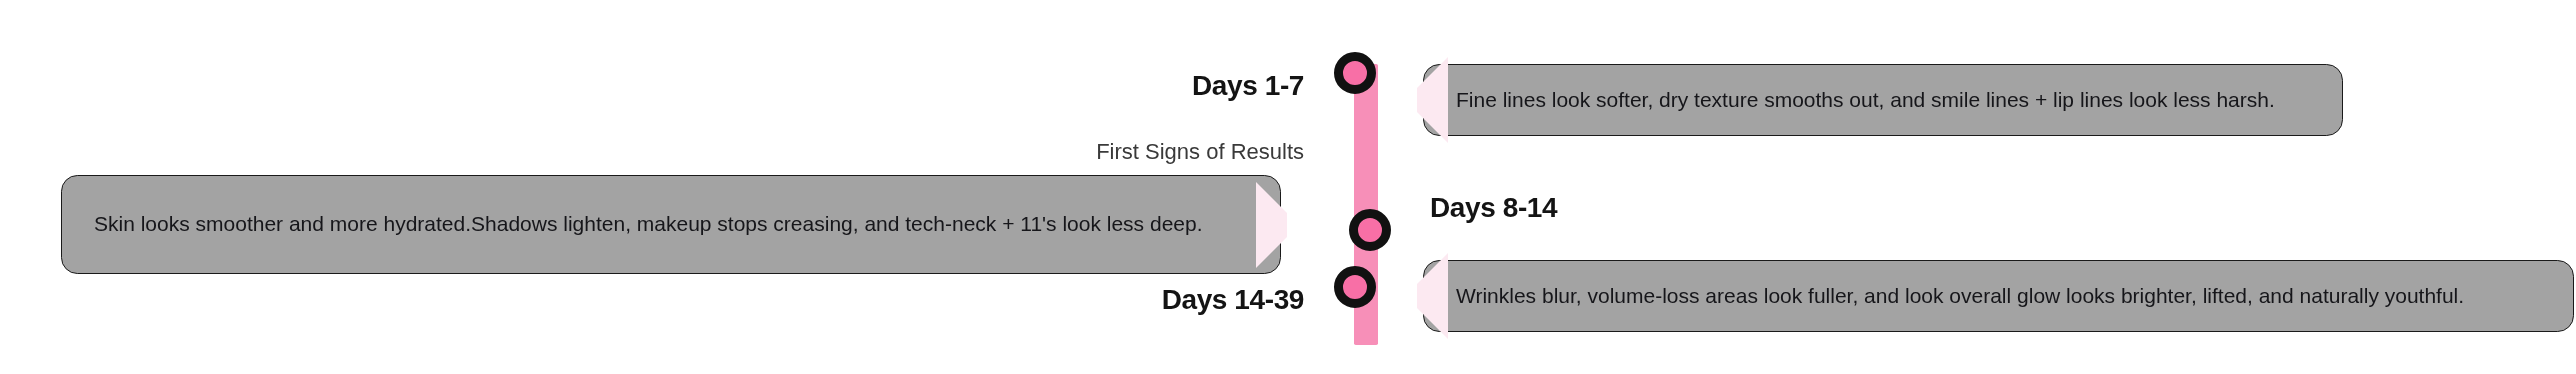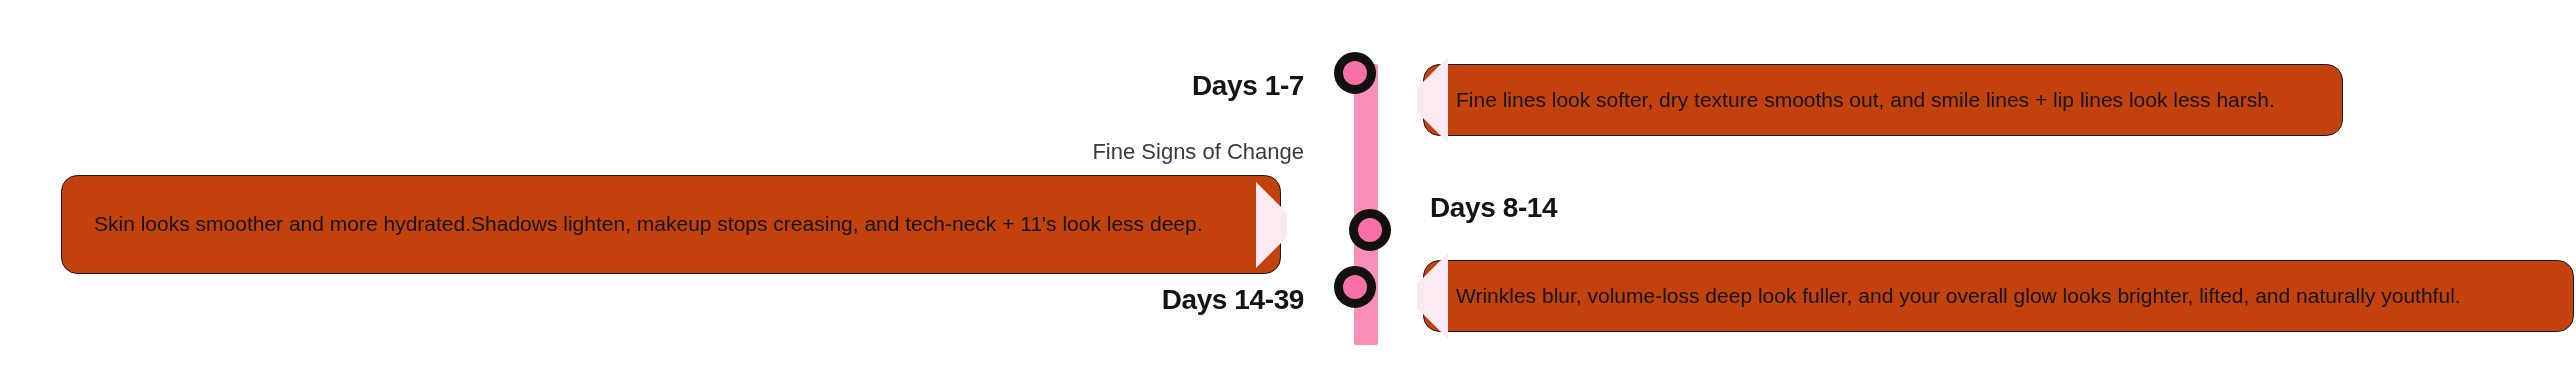--- a/index.html
+++ b/index.html
@@ -75,21 +75,21 @@
     width: 42px;
     height: 42px;
     border-radius: 50%;
     background: #F86FA6;
     border: 9px solid #111111;
   }
 
   
   .tl-card {
     position: absolute;
-    background: #c2410c;
+    background: #a3a3a3;
     border: 1.8px solid #1a1a1a;
     border-radius: 16.3px;
     display: flex;
     align-items: center;
     padding: 0 20px;
   }
   .card-text {
     font-size: 21px;
     color: #16161a;
     line-height: 1.35;
@@ -121,21 +121,21 @@
 <body>
 
 <div class="timeline-root">
 
   <div class="axis-line"></div>
 
   <div class="tl-row row-1">
 
     <div class="label-block side-left" style="top:22px;">
       <div class="tl-title">Days 1-7</div>
-      <div class="tl-subtitle">Fine Signs of Change</div>
+      <div class="tl-subtitle">First Signs of Results</div>
     </div>
 
     <div class="tl-dot" style="top:28px;"></div>
 
     <div class="tl-card" style="left:1399px; top:40px; width:920px; height:72px;">
       <div class="card-arrow point-left"></div>
       <div class="card-text">Fine lines look softer, dry texture smooths out, and smile lines + lip lines look less harsh.</div>
     </div>
   </div>
 
@@ -156,18 +156,18 @@
   <div class="tl-row row-3">
 
     <div class="label-block side-left" style="top:22px;">
       <div class="tl-title">Days 14-39</div>
     </div>
 
     <div class="tl-dot" style="top:28px;"></div>
 
     <div class="tl-card" style="left:1399px; top:22px; width:1151px; height:72px;">
       <div class="card-arrow point-left"></div>
-      <div class="card-text">Wrinkles blur, volume-loss deep look fuller, and your overall glow looks brighter, lifted, and naturally youthful.</div>
+      <div class="card-text">Wrinkles blur, volume-loss areas look fuller, and look overall glow looks brighter, lifted, and naturally youthful.</div>
     </div>
   </div>
 
 </div>
 
 
 </body></html>

